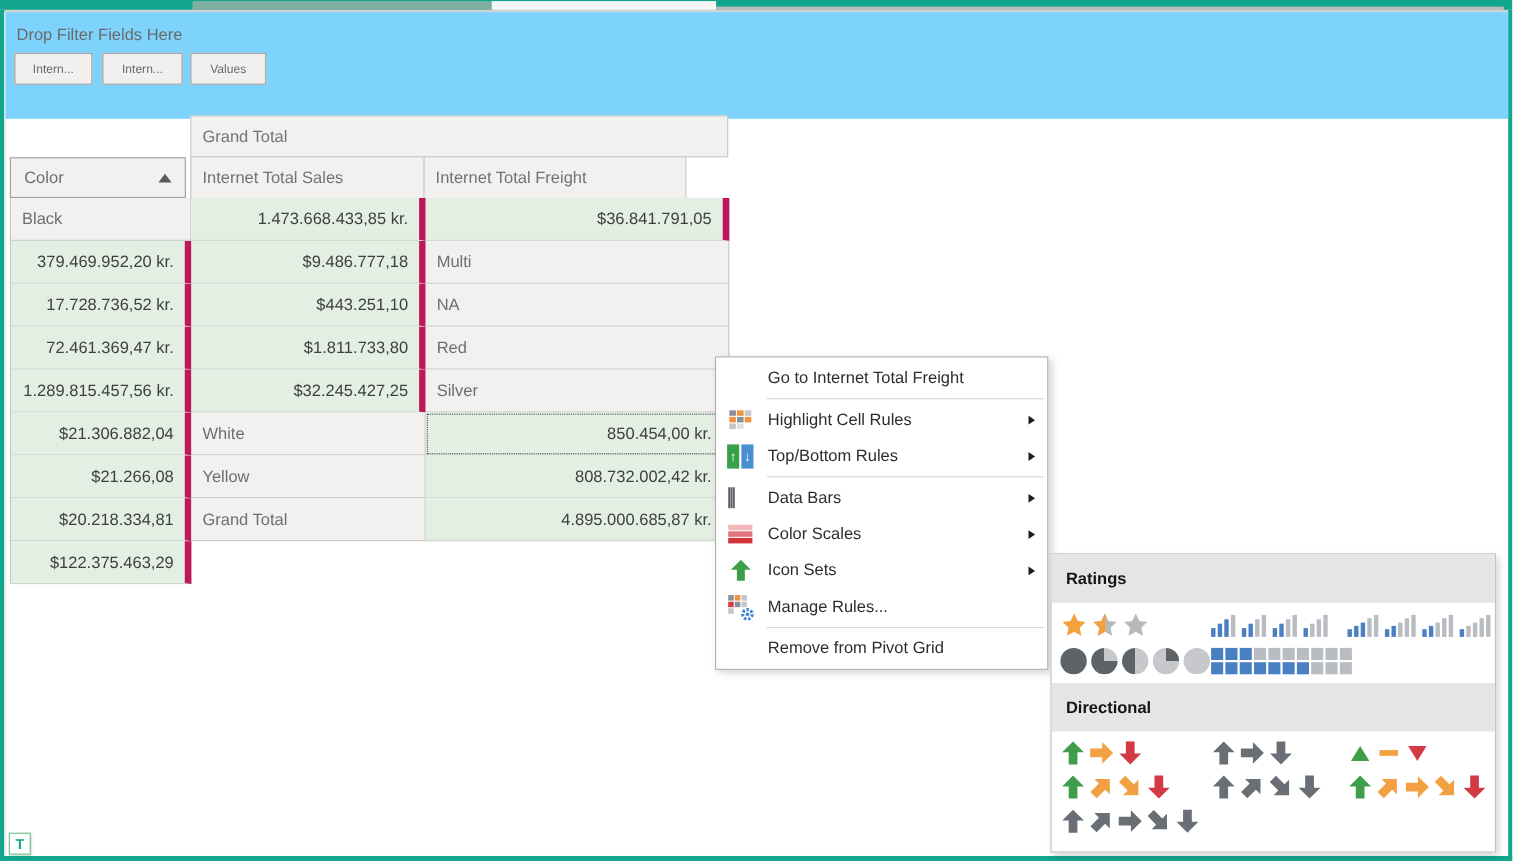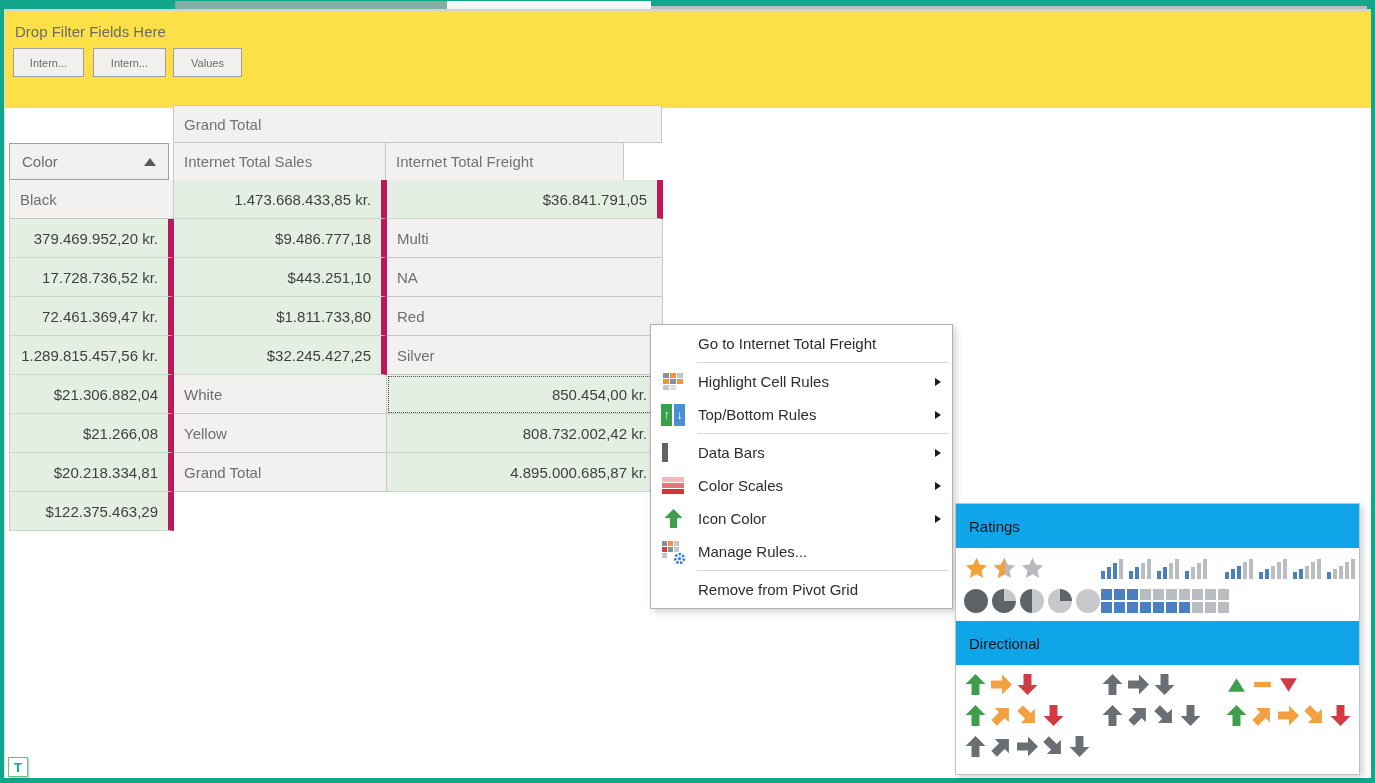--- a/index.html
+++ b/index.html
@@ -12,21 +12,21 @@
   .tab-muted { position:absolute; left:175px; top:1px; width:272px; height:8px; background:#7fafa2; }
   .tab-white { position:absolute; left:447px; top:1px; width:204px; height:8px; background:#f6f6f6; }
   .strip-gray { position:absolute; left:651px; top:6px; width:716px; height:3px; background:#bdbdbd; }
   .top-edge-line { position:absolute; left:0; top:9px; right:0; height:2px; background:#d2d2d2; }
   .edge-left  { position:absolute; left:0; top:9px; bottom:0; width:4px; background:#12A78C; }
   .edge-right { position:absolute; right:0; top:9px; bottom:0; width:4px; background:#12A78C; }
   .edge-bottom{ position:absolute; left:0; right:0; bottom:0; height:5px; background:#12A78C; }
   .content { position:absolute; left:4px; right:4px; top:11px; bottom:5px; background:#ffffff; border-left:1px solid #dcdcdc; }
 
   
-  .filter-area { position:absolute; left:0; right:0; top:0; height:97px; background:#fde047; }
+  .filter-area { position:absolute; left:0; right:0; top:0; height:97px; background:#7dd3fc; }
   .drop-label { position:absolute; left:10px; top:12px; font-size:15px; color:#6b6b6b; }
   .field-btn { position:absolute; top:37px; height:29px; border:1px solid #9f9f9f; background:#f1f0ee;
                color:#6b6b6b; font-size:11px; display:flex; align-items:center; justify-content:center; cursor:default; }
   .fb0 { left:8px;   width:71px; }
   .fb1 { left:88px;  width:73px; }
   .fb2 { left:168px; width:69px; }
 
   
   .hdrcell { position:absolute; background:#f2f1f0; border:1px solid #c8c8c8; color:#737373; font-size:15px;
              display:flex; align-items:center; padding:0 10px; }
@@ -70,22 +70,22 @@
   .db-fill { position:absolute; left:0; top:0; bottom:0; background:linear-gradient(to right,#3f7cc4,#aacbea); }
   .ico-cs { width:22px; display:flex; flex-direction:column; gap:1px; }
   .ico-cs i { display:block; height:5px; }
   .cs1 { background:#f2b8ba; } .cs2 { background:#e3747c; } .cs3 { background:#d2343b; }
   .ico-mr { position:relative; width:22px; height:22px; }
   .ico-mr .ico-grid { grid-template-columns:repeat(3,5px); grid-auto-rows:5px; }
 
   
   .gallery { position:absolute; left:955px; top:503px; width:405px; height:272px; background:#ffffff;
              border:1px solid #c2c2c2; box-shadow:3px 3px 7px rgba(0,0,0,0.18); display:flex; flex-direction:column; overflow:hidden; }
-  .gsec-hdr { height:44px; background:#0ea5e9; display:flex; align-items:center; padding-left:13px;
-              font-weight:normal; font-size:15px; color:#141414; flex:0 0 auto; }
+  .gsec-hdr { height:44px; background:#e5e5e5; display:flex; align-items:center; padding-left:13px;
+              font-weight:bold; font-size:15px; color:#141414; flex:0 0 auto; }
   .gbody { padding:8px 0 0 8px; flex:0 0 auto; }
   .grow { display:grid; grid-template-columns:137px 124px auto; align-items:center; margin-bottom:8px; }
   .iconset { display:flex; align-items:center; gap:3px; cursor:default; }
   .glyph { width:23px; height:23px; display:block; }
   .star-wrap { position:relative; width:25px; height:25px; }
   .star-wrap svg { position:absolute; left:0; top:0; width:25px; height:25px; }
   .half-clip { position:absolute; left:0; top:0; width:13px; height:25px; overflow:hidden; }
   .bars-group { display:flex; align-items:flex-end; gap:2px; }
   .bars-item { display:flex; align-items:flex-end; gap:6px; }
   .bars-group i { display:block; width:4px; }
@@ -222,21 +222,21 @@
       </span>
       <span class="mi-label">Color Scales</span>
       <span class="mi-arrow"></span>
     </div>
     <div class="mi">
       <span class="mi-ico">
         <svg viewBox="0 0 22 22" width="21" height="21">
             <path d="M11 1L20.5 10.5H14.8V21H7.2V10.5H1.5Z" fill="#3E9E4C"></path>
           </svg>
       </span>
-      <span class="mi-label">Icon Color</span>
+      <span class="mi-label">Icon Sets</span>
       <span class="mi-arrow"></span>
     </div>
     <div class="mi">
       <span class="mi-ico">
         <span class="ico-mr">
           <span class="ico-grid">
               <i class="cg"></i>
               <i class="co"></i>
               <i class="cl"></i>
               <i class="cr"></i>

